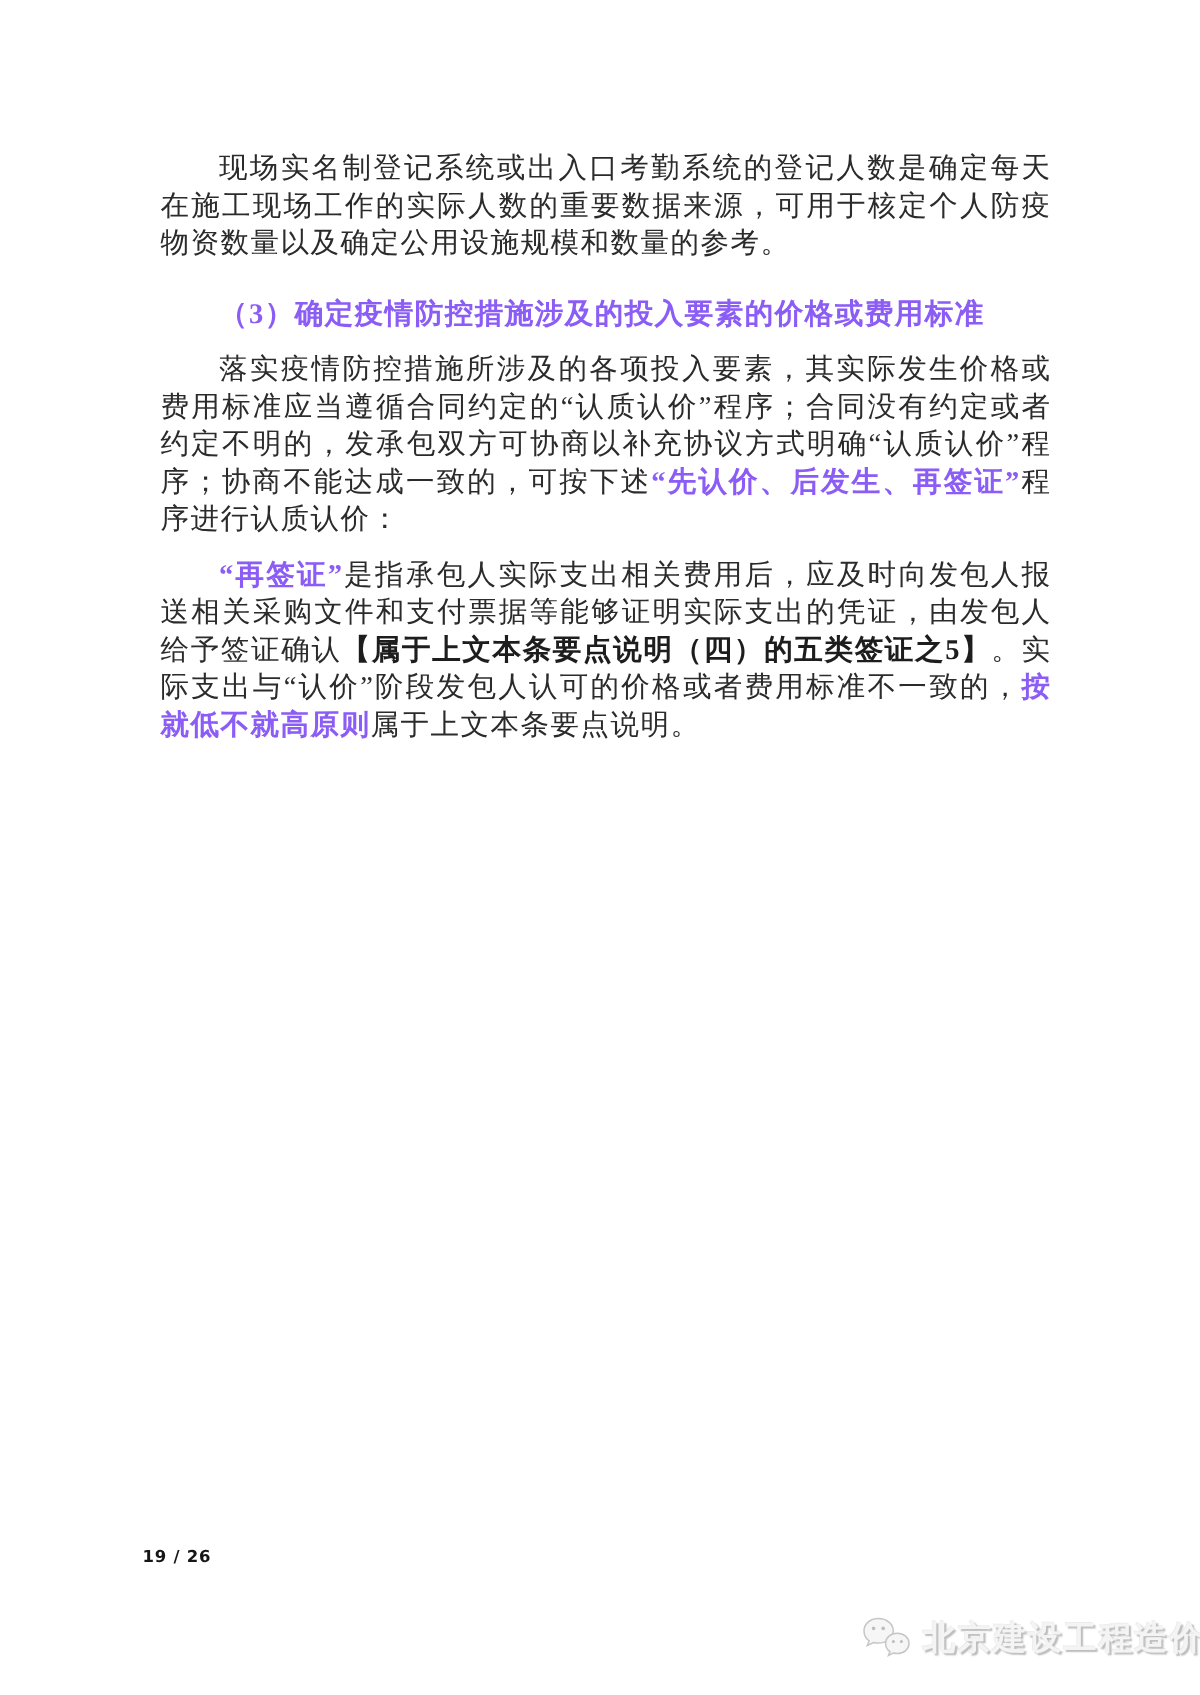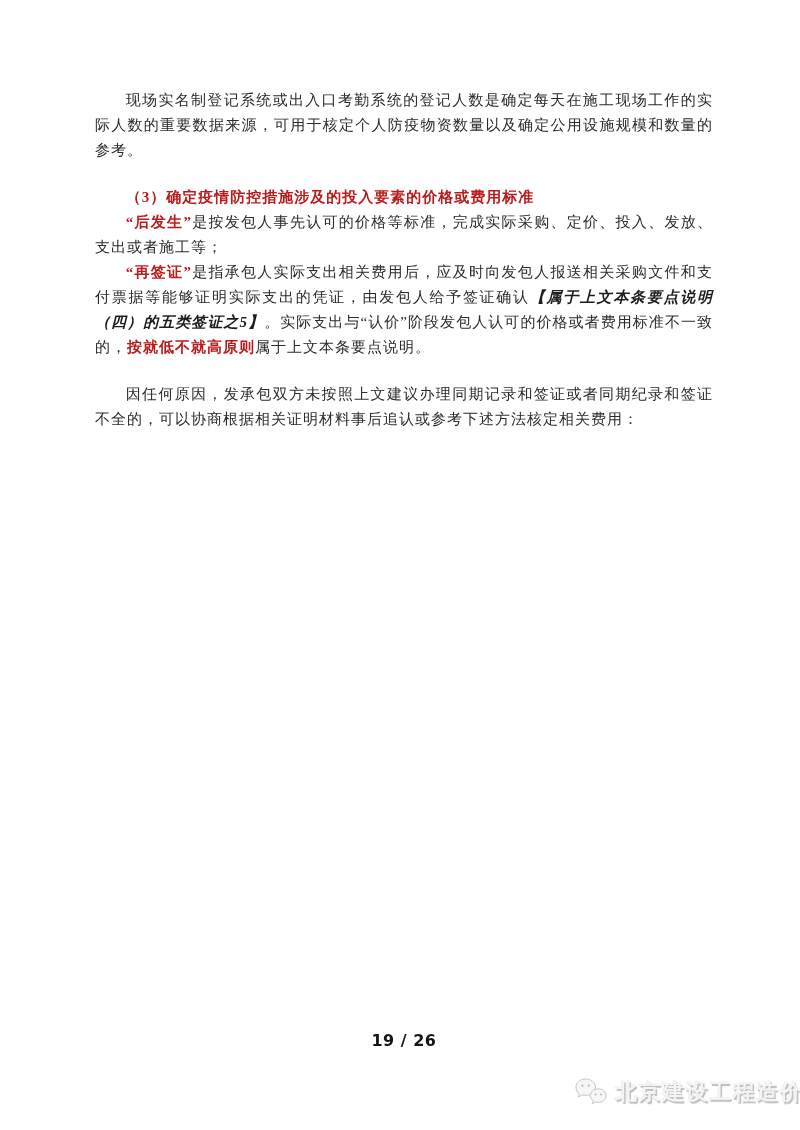--- a/index.html
+++ b/index.html
@@ -16,41 +16,41 @@
     font-family: "Liberation Serif", "DejaVu Serif", serif;
   }
   .doc-body {
     position: absolute;
     left: 95px;
     top: 88px;
     width: 618px;
     color: #2b2b2b;
   }
   .para {
-    margin: 0;
-    font-size: 15px;
+    margin: 12px;
+    font-size: 19px;
     line-height: 25px;
     letter-spacing: 1px;
     text-align: justify;
     text-indent: 2.05em;
   }
   .para.gap { margin-top: 22px; }
   .para.heading { font-weight: 700; color: #1d1d1d; }
   .run-n { font-weight: 400; font-style: normal; }
-  .run-b { font-weight: 700; font-style: normal; color: #b91c1c; }
-  .run-bi { font-weight: 700; font-style: italic; color: #1d1d1d; }
+  .run-b { font-weight: 700; font-style: normal; color: #8b5cf6; }
+  .run-bi { font-weight: 700; color: #1d1d1d; }
   .footer {
     position: absolute;
     top: 1031px;
     left: 95px;
     width: 618px;
-    text-align: center;
+    text-align: left;
     font-family: "DejaVu Sans", "Liberation Sans", sans-serif;
     font-weight: 700;
-    font-size: 16px;
+    font-size: 11px;
     letter-spacing: 0.5px;
     color: #161616;
   }
   .watermark {
     position: absolute;
     top: 1077px;
     left: 574px;
     display: flex;
     align-items: center;
     gap: 7px;
@@ -67,23 +67,22 @@
   }
 </style>
 </head>
 <body>
 
 <div class="page">
 
   <div class="doc-body">
       <p class="para"><span class="run-n">现场实名制登记系统或出入口考勤系统的登记人数是确定每天在施工现场工作的实际人数的重要数据来源，可用于核定个人防疫物资数量以及确定公用设施规模和数量的参考。</span></p>
       <p class="para heading gap"><span class="run-b">（3）确定疫情防控措施涉及的投入要素的价格或费用标准</span></p>
-      <p class="para"><span class="run-b">“后发生”</span><span class="run-n">是按发包人事先认可的价格等标准，完成实际采购、定价、投入、发放、支出或者施工等；</span></p>
+      <p class="para"><span class="run-n">落实疫情防控措施所涉及的各项投入要素，其实际发生价格或费用标准应当遵循合同约定的“认质认价”程序；合同没有约定或者约定不明的，发承包双方可协商以补充协议方式明确“认质认价”程序；协商不能达成一致的，可按下述</span><span class="run-b">“先认价、后发生、再签证”</span><span class="run-n">程序进行认质认价：</span></p>
       <p class="para"><span class="run-b">“再签证”</span><span class="run-n">是指承包人实际支出相关费用后，应及时向发包人报送相关采购文件和支付票据等能够证明实际支出的凭证，由发包人给予签证确认</span><span class="run-bi">【属于上文本条要点说明（四）的五类签证之5】</span><span class="run-n">。实际支出与“认价”阶段发包人认可的价格或者费用标准不一致的，</span><span class="run-b">按就低不就高原则</span><span class="run-n">属于上文本条要点说明。</span></p>
-      <p class="para gap"><span class="run-n">因任何原因，发承包双方未按照上文建议办理同期记录和签证或者同期纪录和签证不全的，可以协商根据相关证明材料事后追认或参考下述方法核定相关费用：</span></p>
     </div>
 
   <div class="footer">
     <span>19 / 26</span>
   </div>
 
   <div class="watermark">
     <span>
       <svg class="wm-icon" viewBox="0 0 34 30" xmlns="http://www.w3.org/2000/svg">
         <g fill="#f6f6f6" stroke="#c6c6c6" stroke-width="1">

